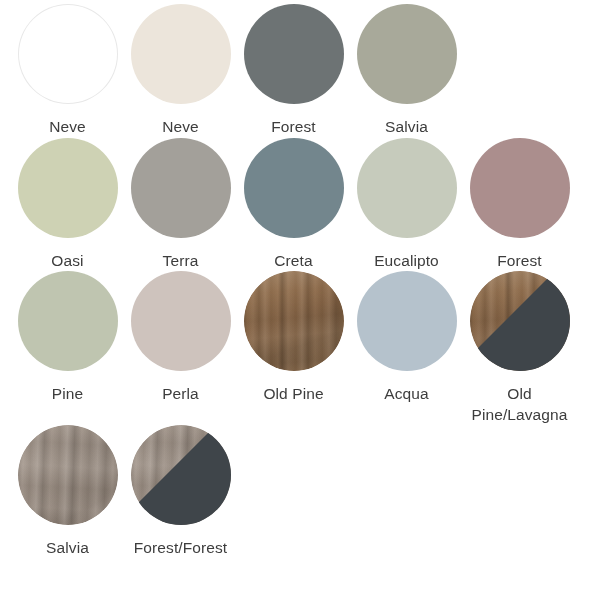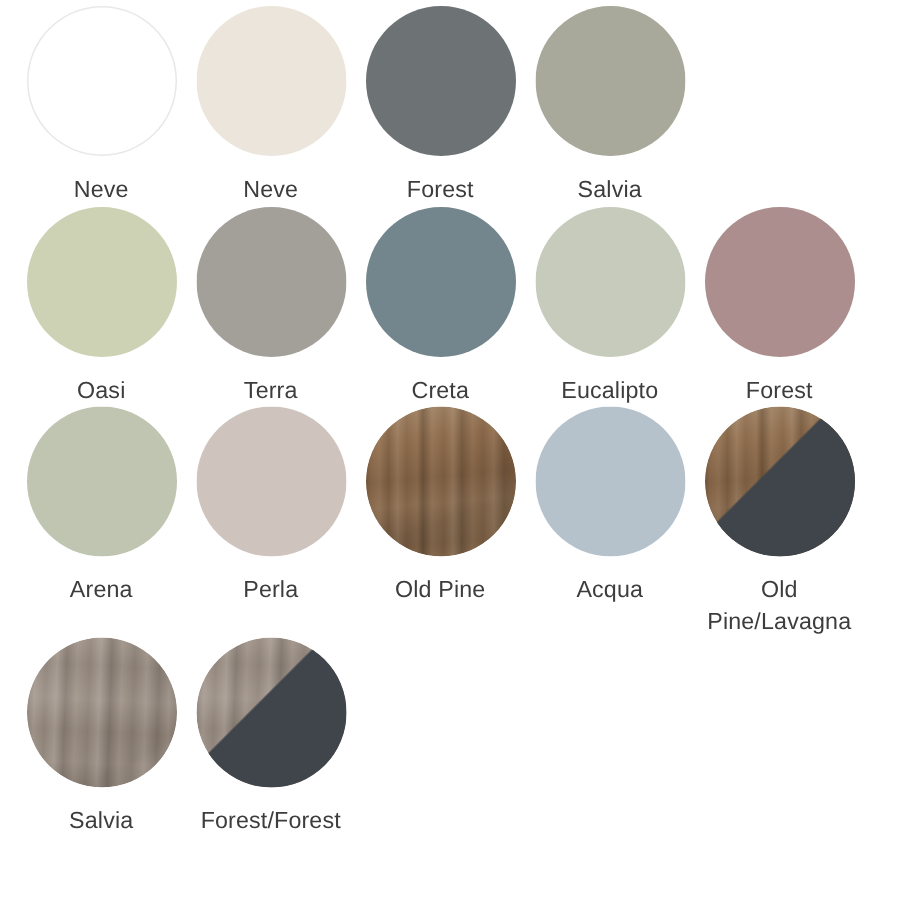--- a/index.html
+++ b/index.html
@@ -142,21 +142,21 @@
         <div class="swatch-label">Eucalipto</div>
       </div>
       <div class="swatch-cell">
         <div class="swatch-disc" style="background-color: rgb(171, 142, 141);"></div>
         <div class="swatch-label">Forest</div>
       </div>
     </div>
     <div class="swatch-row">
       <div class="swatch-cell">
         <div class="swatch-disc" style="background-color: rgb(191, 197, 176);"></div>
-        <div class="swatch-label">Arena</div>
+        <div class="swatch-label">Pine</div>
       </div>
       <div class="swatch-cell">
         <div class="swatch-disc" style="background-color: rgb(206, 195, 189);"></div>
         <div class="swatch-label">Perla</div>
       </div>
       <div class="swatch-cell">
         <div class="swatch-disc tex-oldpine"></div>
         <div class="swatch-label">Old Pine</div>
       </div>
       <div class="swatch-cell">

